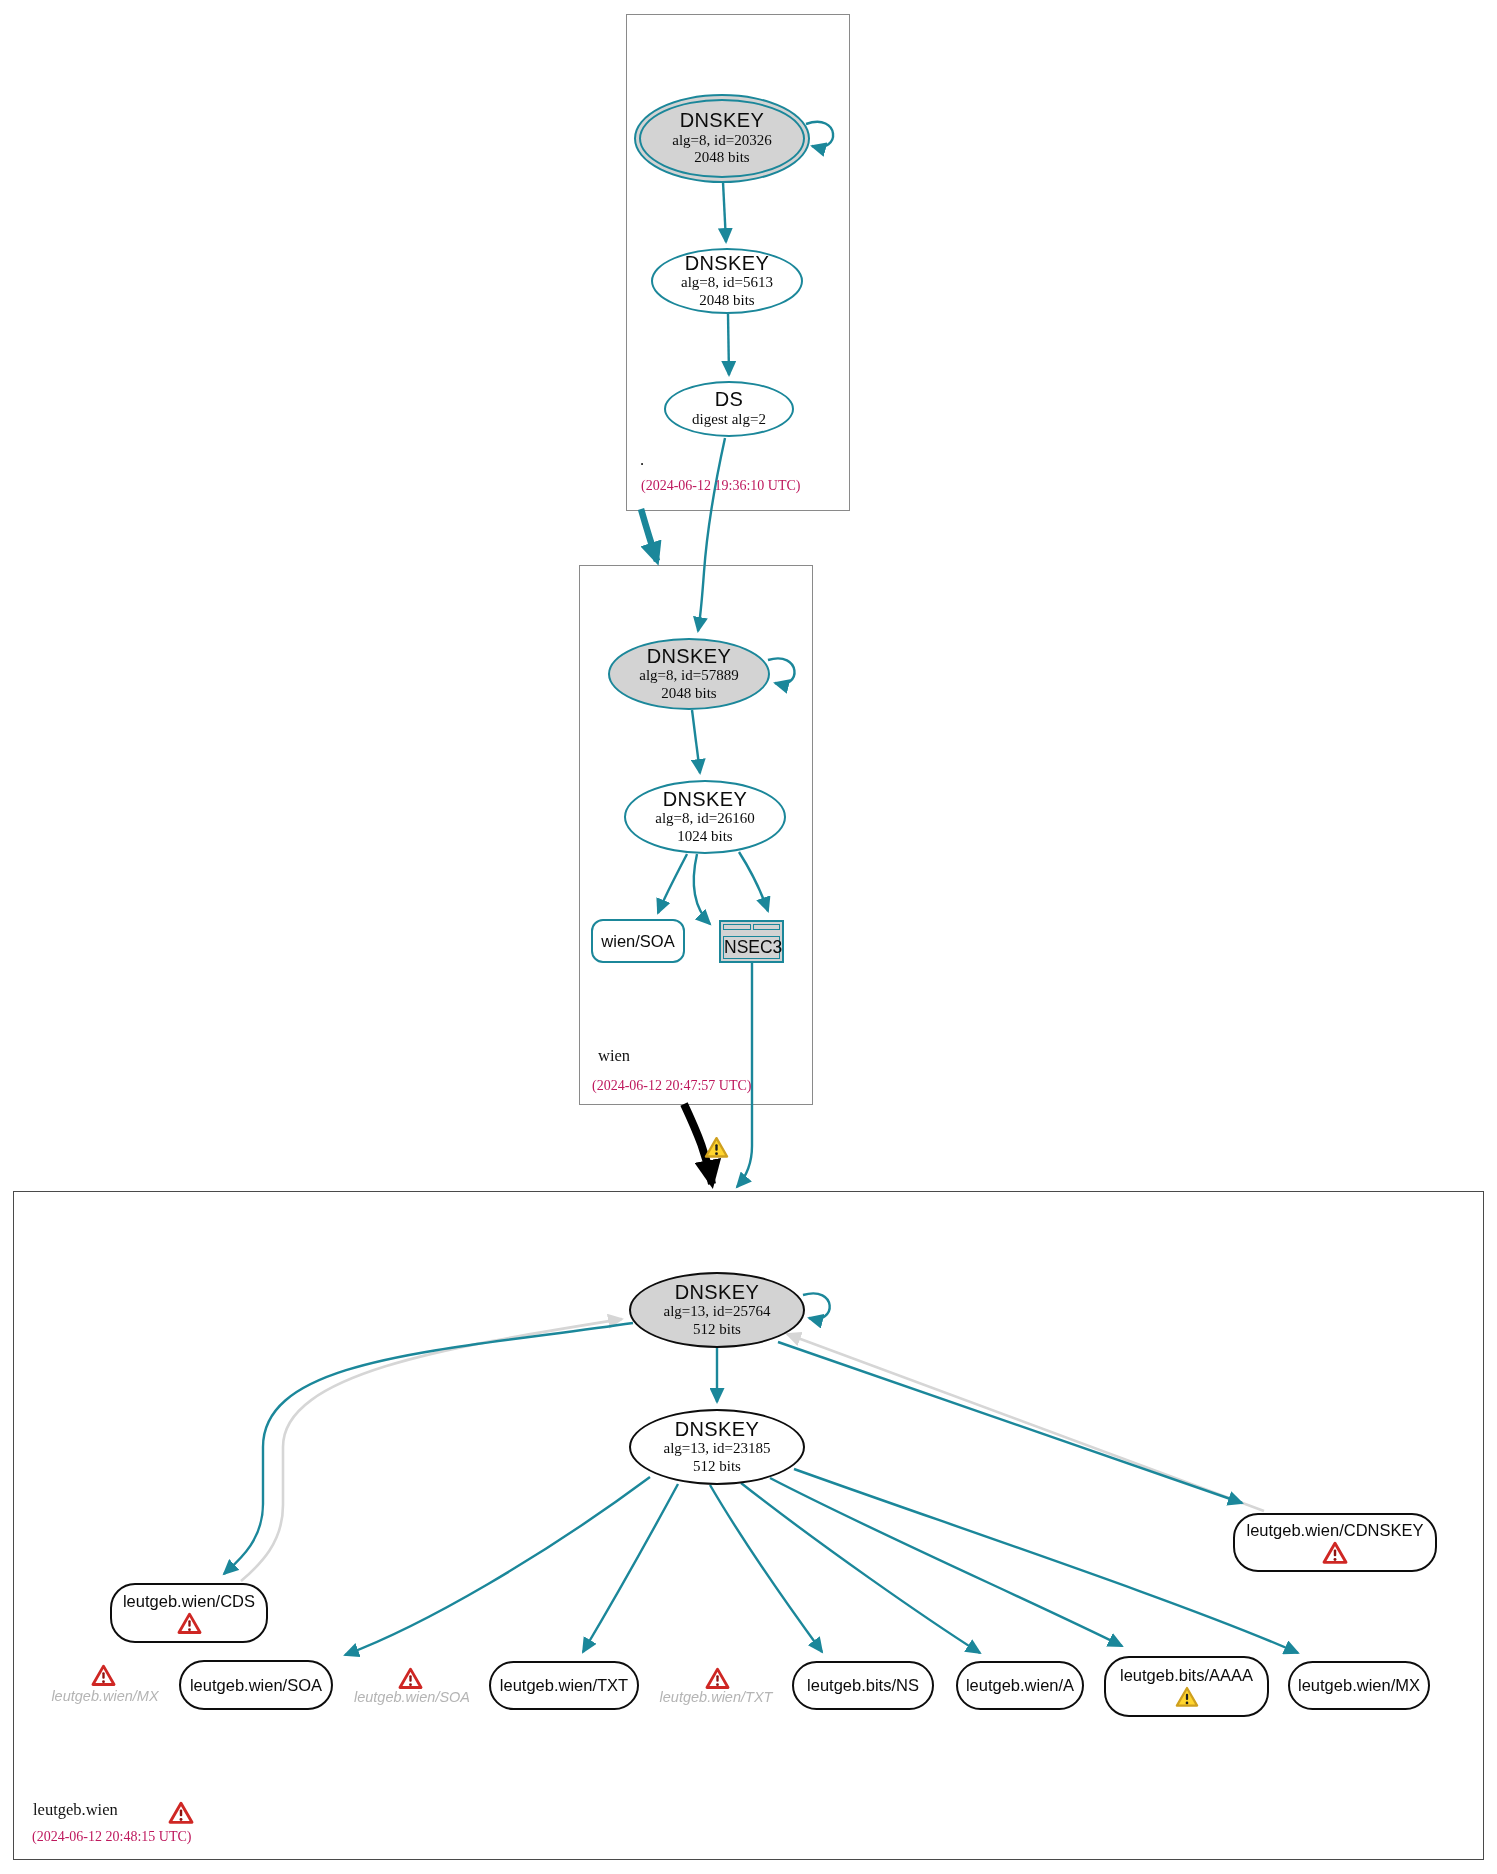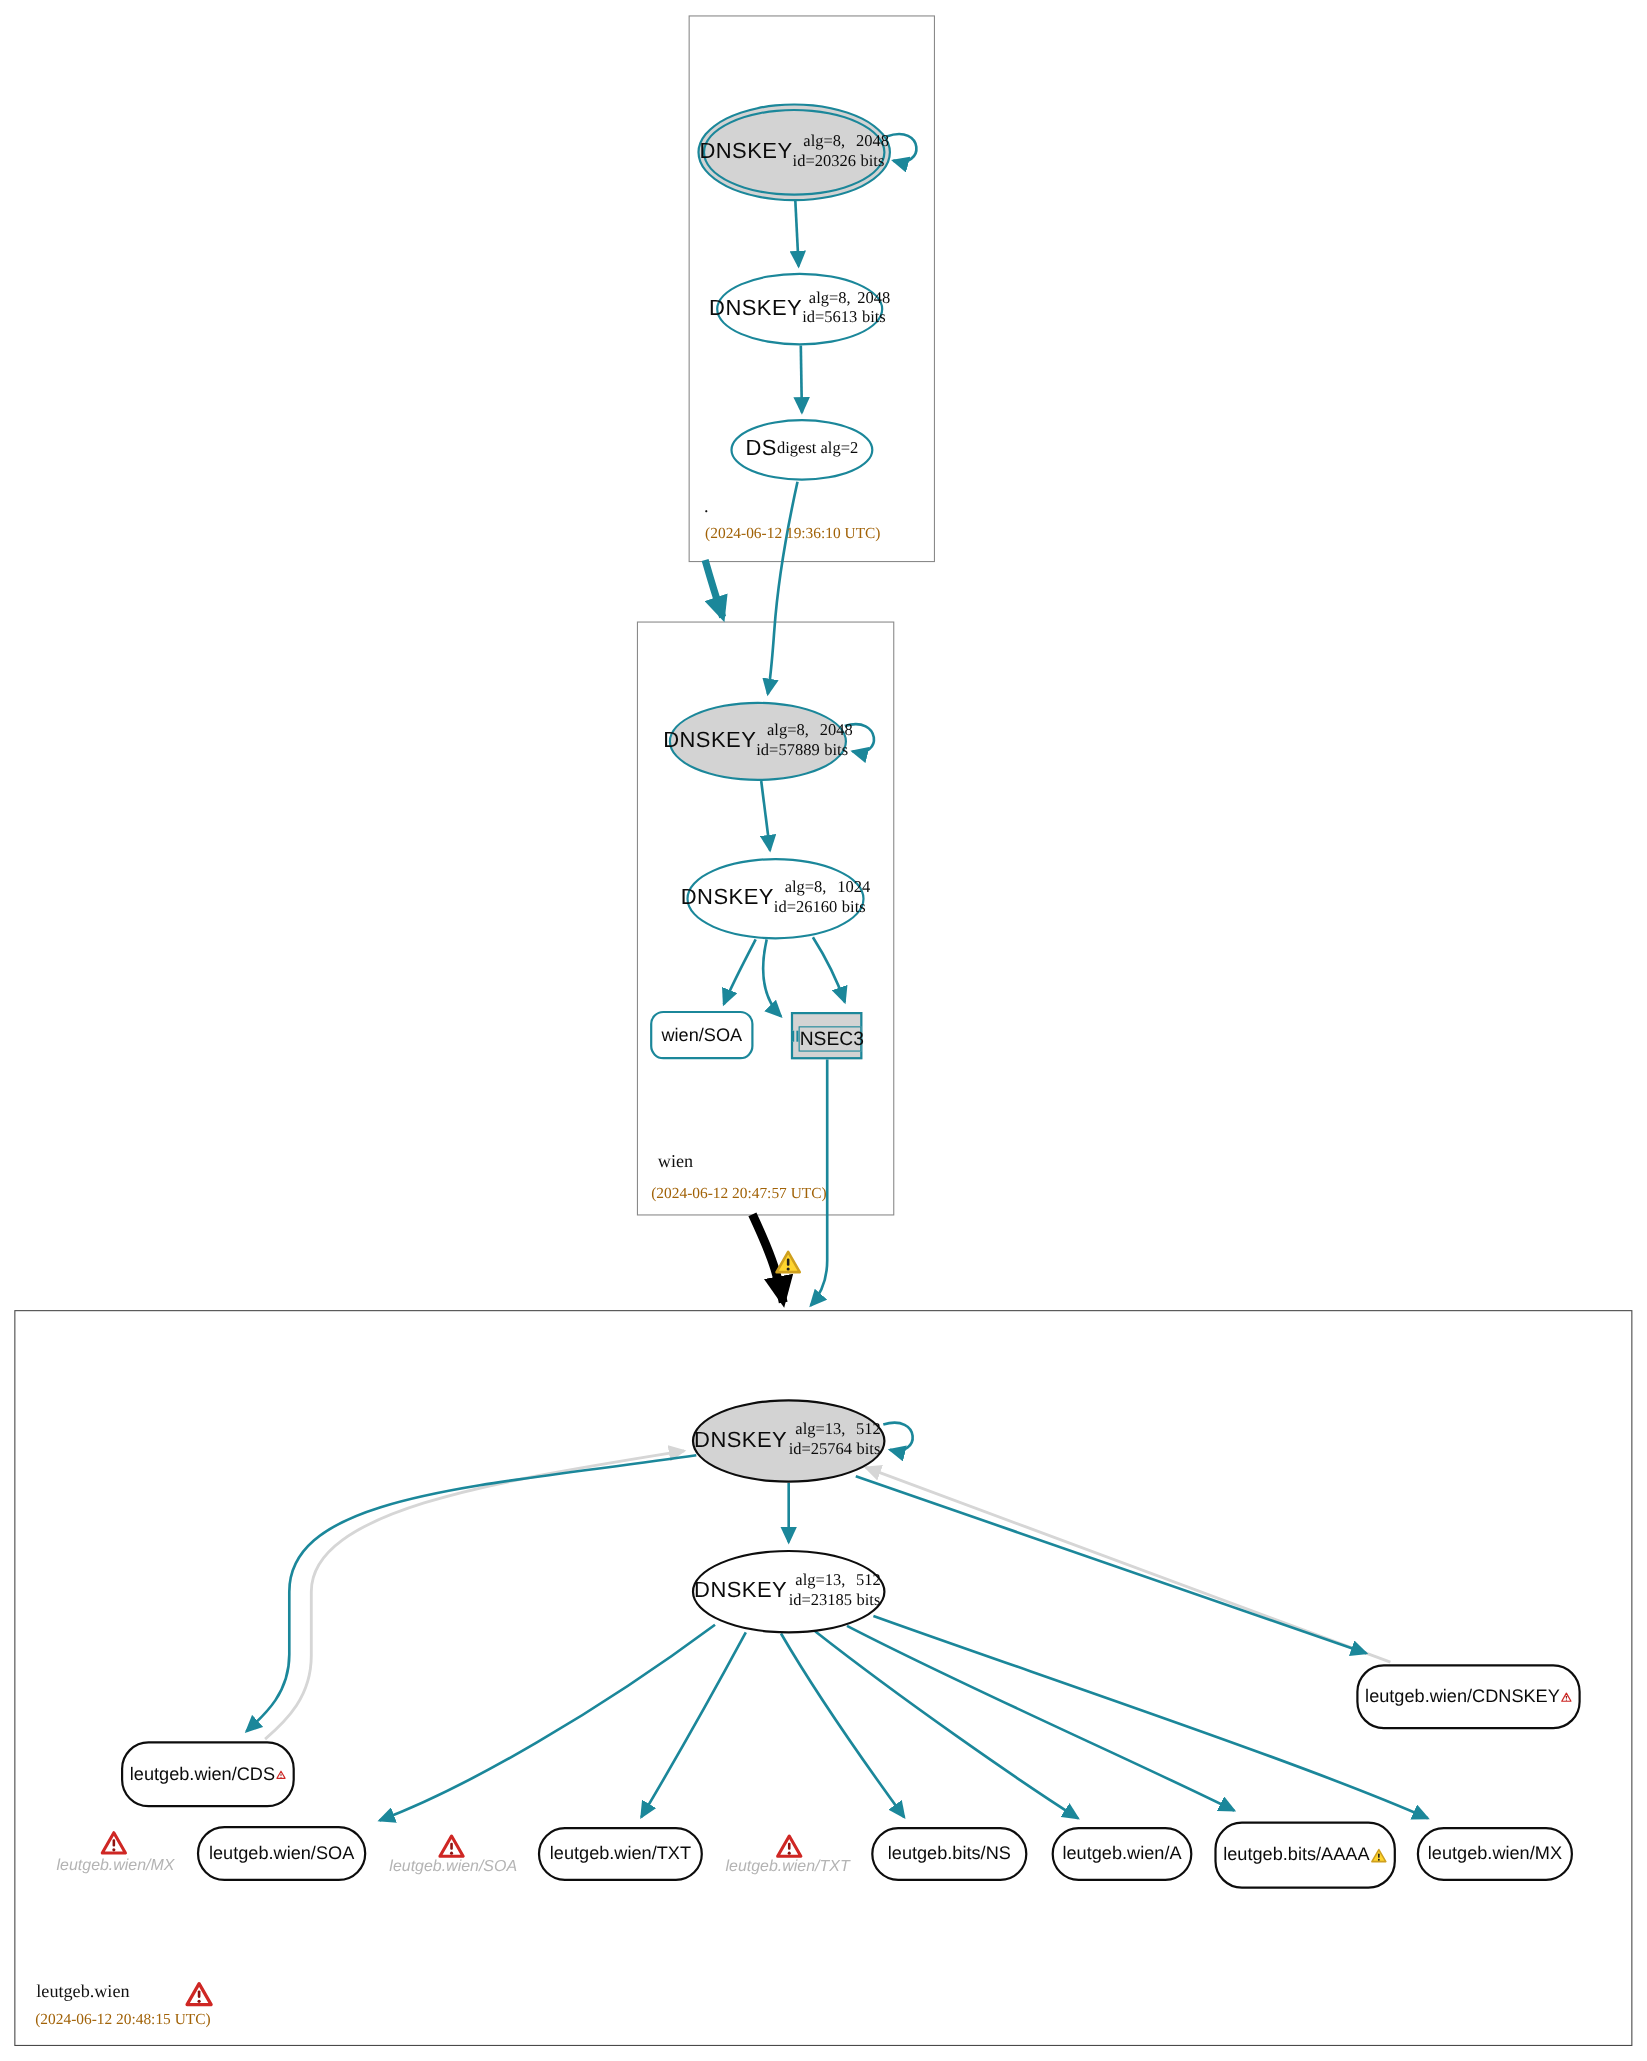--- a/index.html
+++ b/index.html
@@ -1,38 +1,38 @@
 <!DOCTYPE html>
 <html><head>
 <meta charset="utf-8">
 <style>
   html,body{margin:0;padding:0;background:#fff;}
   #stage{position:relative;width:1497px;height:1874px;background:#fff;overflow:hidden;
          font-family:"Liberation Sans",sans-serif;}
   .zonebox{position:absolute;border:1.3px solid #8a8a8a;background:transparent;z-index:1;}
   .zonebox.dark{border:1.6px solid #4a4a4a;}
   #edges{position:absolute;left:0;top:0;z-index:2;pointer-events:none;}
-  .node{position:absolute;z-index:3;display:flex;flex-direction:row;align-items:center;
+  .node{position:absolute;z-index:3;display:flex;flex-direction:column;align-items:center;
         justify-content:center;text-align:center;box-sizing:border-box;color:#0b0b0b;}
   .ellipse{border-radius:50%;}
   .tealb{border:2.3px solid #1b879a;}
   .blackb{border:2.4px solid #0d0d0d;}
   .grayfill{background:#d3d3d3;}
   .whitefill{background:#fff;}
   .ring{position:absolute;left:3px;top:3px;right:3px;bottom:3px;border:2px solid #1b879a;
         border-radius:50%;pointer-events:none;}
   .nt{font-size:20px;letter-spacing:.4px;line-height:1.08;z-index:1;}
   .nm{font-family:"Liberation Serif",serif;font-size:15px;line-height:1.18;z-index:1;}
   .rrbox{border:2.3px solid #0d0d0d;border-radius:25px;background:#fff;font-size:16.5px;
          gap:1px;padding:2px 6px;}
   .rrbox.teal{border-color:#1b879a;border-radius:12px;text-align:center;}
   .ghost{position:absolute;z-index:3;font-style:italic;font-size:14.5px;color:#b4b4b4;
          white-space:nowrap;transform:translateX(-50%);}
   .zlabel{position:absolute;z-index:3;font-family:"Liberation Serif",serif;font-size:16.5px;color:#111;}
-  .zts{position:absolute;z-index:3;font-family:"Liberation Serif",serif;font-size:14px;color:#a16207;}
+  .zts{position:absolute;z-index:3;font-family:"Liberation Serif",serif;font-size:14px;color:#be185d;}
   .tri{position:absolute;z-index:4;}
   .nsec3{padding:2px;gap:0;}
   .nsec3 .cells{display:flex;gap:2px;width:100%;height:10px;}
   .nsec3 .cells div{flex:1;border:1.6px solid #1b879a;background:#d3d3d3;}
   .nsec3 .lbl{margin-top:6px;width:100%;border:1.6px solid #1b879a;background:#d3d3d3;
               font-size:17.5px;line-height:21px;height:23px;box-sizing:border-box;}
 </style>
 </head>
 <body>
 

